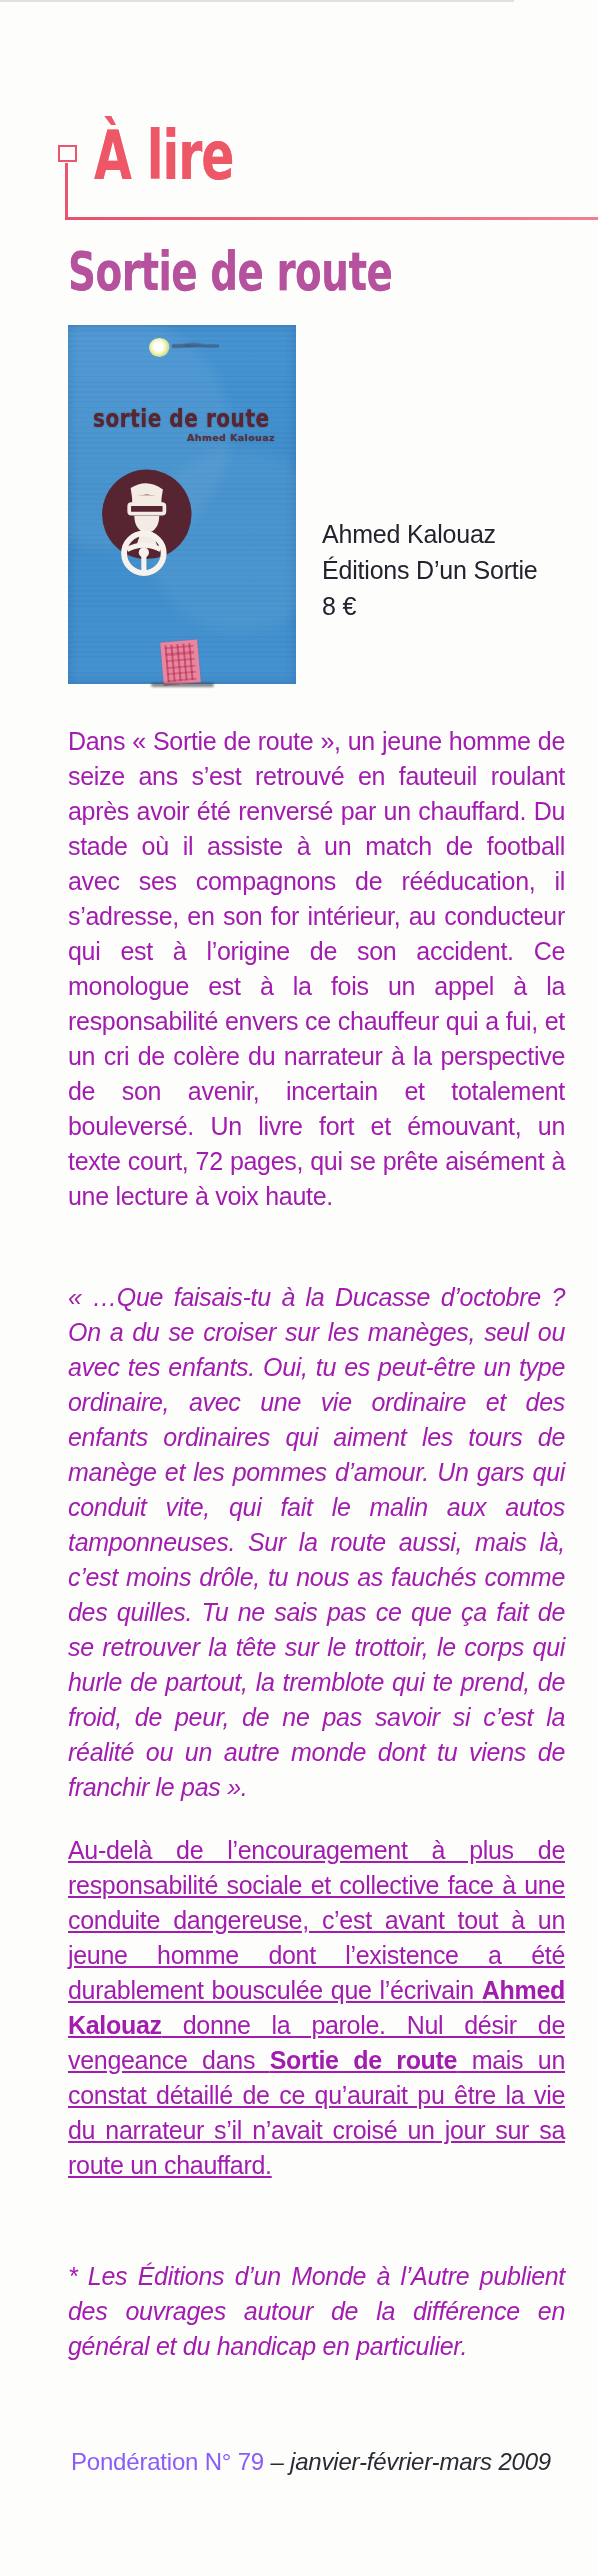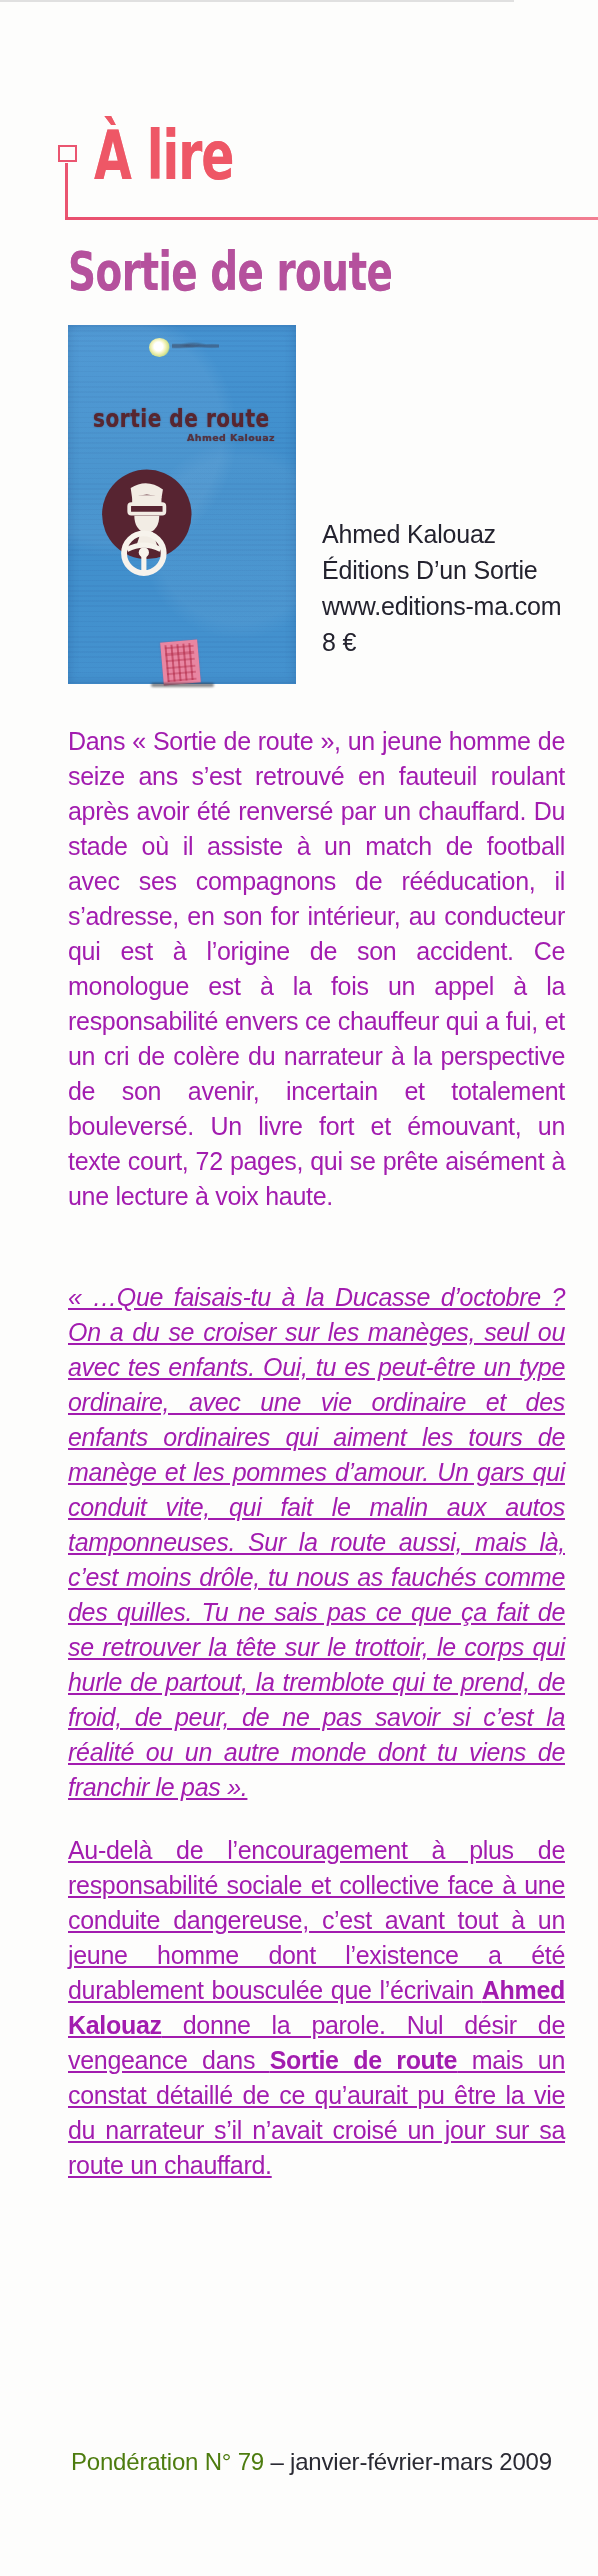--- a/index.html
+++ b/index.html
@@ -102,30 +102,30 @@
 
   
   .body-par{
     left:68px;width:497px;
     font-size:25px;line-height:35px;
     color:#a21caf;
     text-align:justify;
     letter-spacing:-0.3px;
   }
   .p1{top:724px;}
-  .quote{top:1280px;font-style:italic;text-decoration:underline;}
+  .quote{top:1280px;font-style:italic;}
   .p3{top:1833px;text-decoration:underline;}
   .footnote{top:2259px;font-style:italic;}
 
   .page-footer{
     left:71px;top:2447px;width:522px;
     font-size:24px;line-height:29px;letter-spacing:-0.2px;white-space:nowrap;
   }
-  .footer-mag{color:#4d7c0f;}
-  .footer-date{color:#2a2a33;}
+  .footer-mag{color:#8b5cf6;}
+  .footer-date{color:#2a2a33;font-style:italic;}
 </style>
 </head>
 <body>
 
 <div class="page">
 
   <div class="abs scan-edge"></div>
 
   <div class="abs marker-square"></div>
   <div class="abs v-rule"></div>
@@ -162,29 +162,29 @@
 
     <div class="stamp">
       <div class="stamp-pattern"></div>
     </div>
   </div>
   <div class="abs cover-shadow"></div>
 
   <div class="abs book-info">
     <div>Ahmed Kalouaz</div>
     <div>Éditions D’un Sortie</div>
-    <div>www.editions-ma.com</div>
     <div>8 €</div>
   </div>
 
   <p class="abs body-par p1" style="margin:0">Dans « Sortie de route », un jeune homme de seize ans s’est retrouvé en fauteuil roulant après avoir été renversé par un chauffard. Du stade où il assiste à un match de football avec ses compagnons de rééducation, il s’adresse, en son for intérieur, au conducteur qui est à l’origine de son accident. Ce monologue est à la fois un appel à la responsabilité envers ce chauffeur qui a fui, et un cri de colère du narrateur à la perspective de son avenir, incertain et totalement bouleversé. Un livre fort et émouvant, un texte court, 72 pages, qui se prête aisément à une lecture à voix haute.</p>
 
   <p class="abs body-par quote" style="margin:0">« …Que faisais-tu à la Ducasse d’octobre ? On a du se croiser sur les manèges, seul ou avec tes enfants. Oui, tu es peut-être un type ordinaire, avec une vie ordinaire et des enfants ordinaires qui aiment les tours de manège et les pommes d’amour. Un gars qui conduit vite, qui fait le malin aux autos tamponneuses. Sur la route aussi, mais là, c’est moins drôle, tu nous as fauchés comme des quilles. Tu ne sais pas ce que ça fait de se retrouver la tête sur le trottoir, le corps qui hurle de partout, la tremblote qui te prend, de froid, de peur, de ne pas savoir si c’est la réalité ou un autre monde dont tu viens de franchir le pas ».</p>
 
   <p class="abs body-par p3" style="margin:0"><span>Au-delà de l’encouragement à plus de responsabilité sociale et collective face à une conduite dangereuse, c’est avant tout à un jeune homme dont l’existence a été durablement bousculée que l’écrivain </span><span style="font-weight: 700;">Ahmed Kalouaz</span><span> donne la parole. Nul désir de vengeance dans </span><span style="font-weight: 700;">Sortie de route</span><span> mais un constat détaillé de ce qu’aurait pu être la vie du narrateur s’il n’avait croisé un jour sur sa route un chauffard.</span></p>
 
+  <p class="abs body-par footnote" style="margin:0">* Les Éditions d’un Monde à l’Autre publient des ouvrages autour de la différence en général et du handicap en particulier.</p>
 
   <div class="abs page-footer">
     <span class="footer-mag">Pondération N° 79</span><span class="footer-date"> – janvier-février-mars 2009</span>
   </div>
 
 </div>
 
 
 </body></html>

